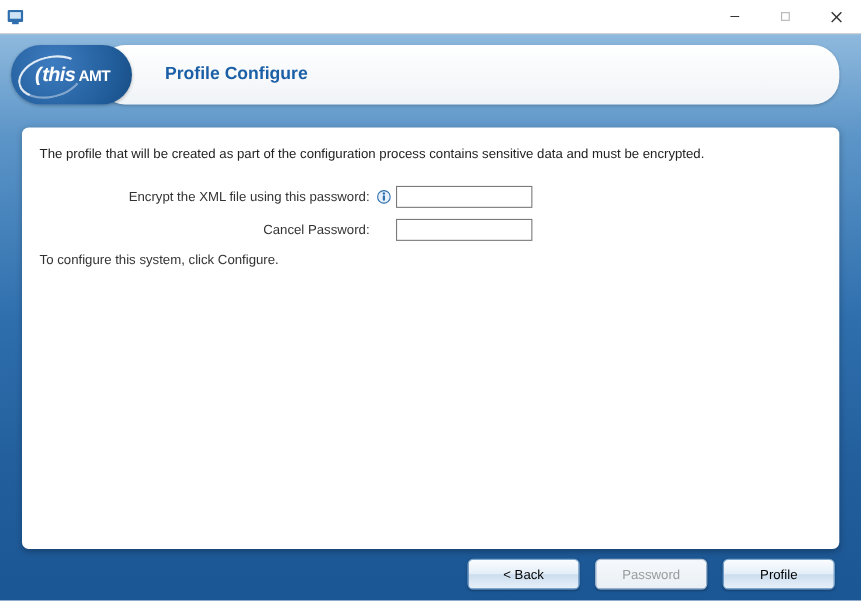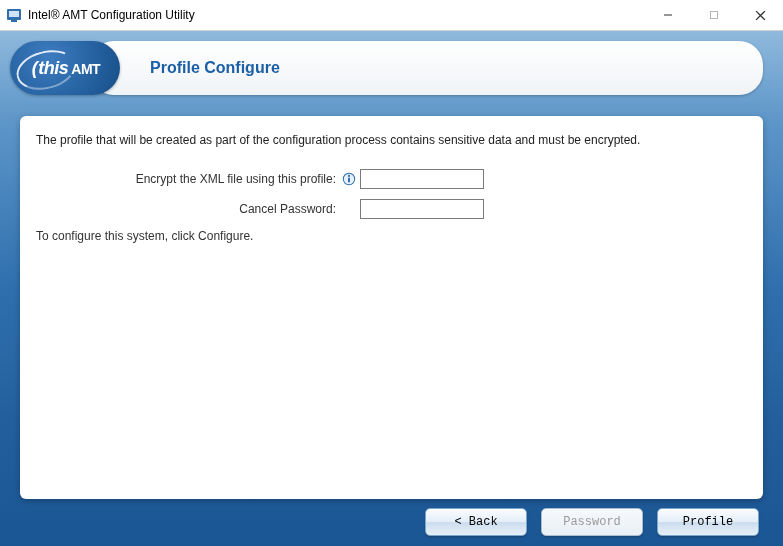--- a/index.html
+++ b/index.html
@@ -196,40 +196,38 @@
     border: 1px solid #7ba7cf;
     border-radius: 5px;
     background: linear-gradient(to bottom, #fbfdff 0%, #e4eef8 48%, #cdddee 52%, #e7f0f9 100%);
     color: #000;
     font-size: 12px;
     display: flex;
     align-items: center;
     justify-content: center;
     box-shadow: 0 1px 2px rgba(0,0,0,.25);
     cursor: default;
-    font-family: Liberation Mono, monospace;
   }
   .wiz-btn.disabled {
     color: #9a9a9a;
     border-color: #a9bed2;
     background: linear-gradient(to bottom, #f6f9fc 0%, #e9eff5 100%);
   }
 </style>
 </head>
 <body>
 
 <div class="titlebar">
   <span class="app-icon">
     <svg viewBox="0 0 16 16">
       <rect x="1" y="2" width="14" height="11" rx="1" fill="#2f6fae"></rect>
       <rect x="3" y="4" width="10" height="6" fill="#cfe3f6"></rect>
       <rect x="5" y="13" width="6" height="2" fill="#2f6fae"></rect>
     </svg>
   </span>
-  <span class="title-text">Intel® AMT Configuration Utility</span>
   <span class="spacer"></span>
   <span class="win-btn">
     <svg viewBox="0 0 10 10">
         <line x1="1" y1="5" x2="9" y2="5" stroke="currentColor" stroke-width="1"></line>
       </svg>
   </span>
   <span class="win-btn disabled">
     <svg viewBox="0 0 10 10">
         <rect x="1.5" y="1.5" width="7" height="7" fill="none" stroke="currentColor" stroke-width="1"></rect>
       </svg>
@@ -255,21 +253,21 @@
     </div>
     <div class="ribbon-right">
       <span class="ribbon-title">Profile Configure</span>
     </div>
   </div>
 
   <div class="panel">
     <div class="intro">The profile that will be created as part of the configuration process contains sensitive data and must be encrypted.</div>
 
     <div class="form-row">
-      <span class="lbl">Encrypt the XML file using this profile:</span>
+      <span class="lbl">Encrypt the XML file using this password:</span>
       <span class="info-icon">
         <svg viewBox="0 0 14 14">
           <circle cx="7" cy="7" r="6.2" fill="#2f6fae"></circle>
           <circle cx="7" cy="7" r="5.2" fill="#e8f1fb"></circle>
           <circle cx="7" cy="3.9" r="1.1" fill="#2f6fae"></circle>
           <rect x="6" y="5.6" width="2" height="5" rx="1" fill="#2f6fae"></rect>
         </svg>
       </span>
       <input type="password" value="" style="">
     </div>

